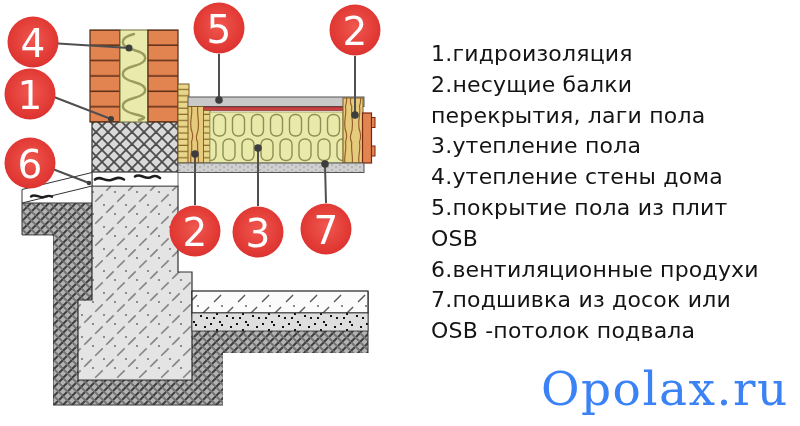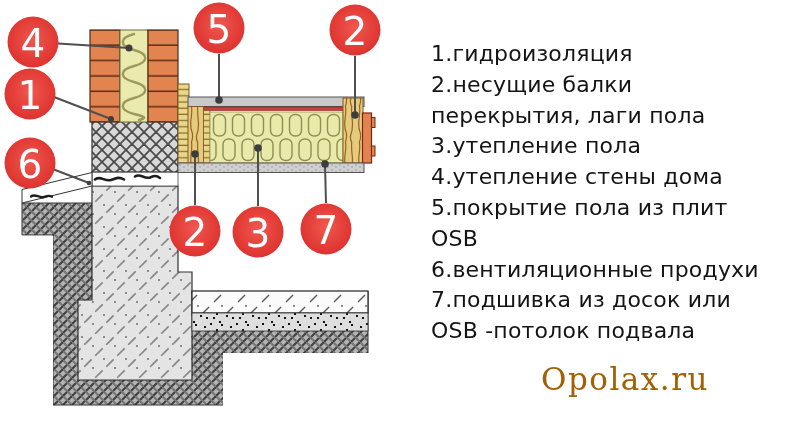--- a/index.html
+++ b/index.html
@@ -9,21 +9,21 @@
   .co{fill:url(#gradRed);}
   .cotext{fill:#ffffff;font-family:"DejaVu Sans",sans-serif;font-size:39px;
           text-anchor:middle;dominant-baseline:central;}
   .leader{stroke:#4f4f4f;stroke-width:2;fill:none;}
   .ldot{fill:#3d3d3d;}
   .legend{position:absolute;left:431px;top:39px;width:372px;
           font-size:22px;line-height:30.8px;color:#141414;letter-spacing:.2px;}
   .lg-line{white-space:nowrap;}
   .watermark{position:absolute;left:541px;top:361px;
              font-family:"DejaVu Serif","Liberation Serif",serif;
-             font-size:31px;color:#a16207;letter-spacing:1.5px;}
+             font-size:47px;color:#3b82f6;letter-spacing:1.5px;}
 </style>
 </head>
 <body>
 
 <div class="stage">
 
   <svg class="diagram-svg" width="420" height="426" viewBox="0 0 420 426">
     <defs>
       <radialGradient id="gradRed" cx="50%" cy="45%" r="60%">
         <stop offset="0" stop-color="#ef5850"></stop>

